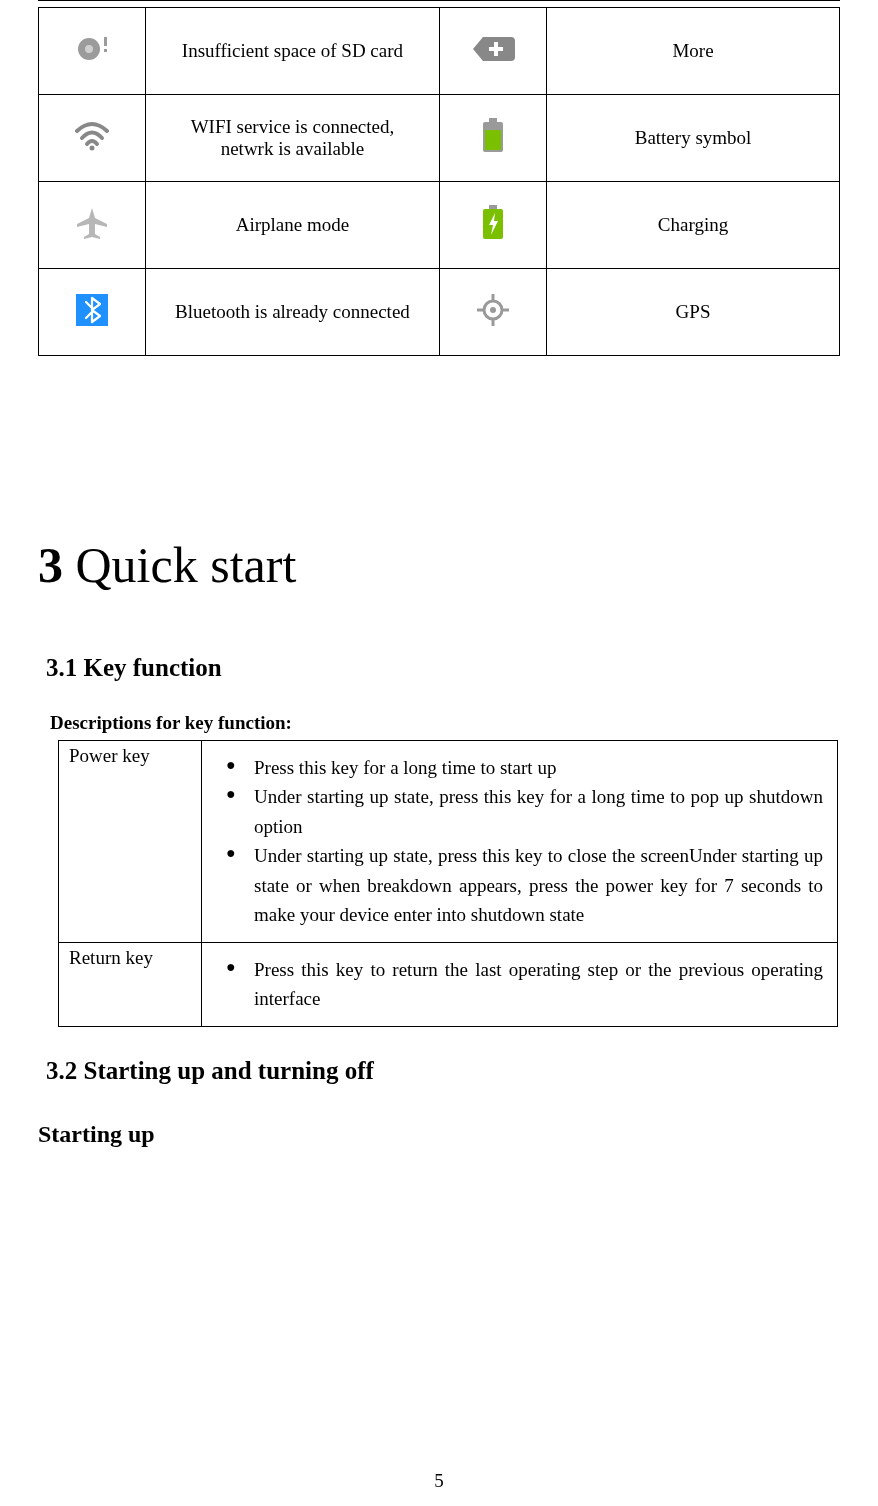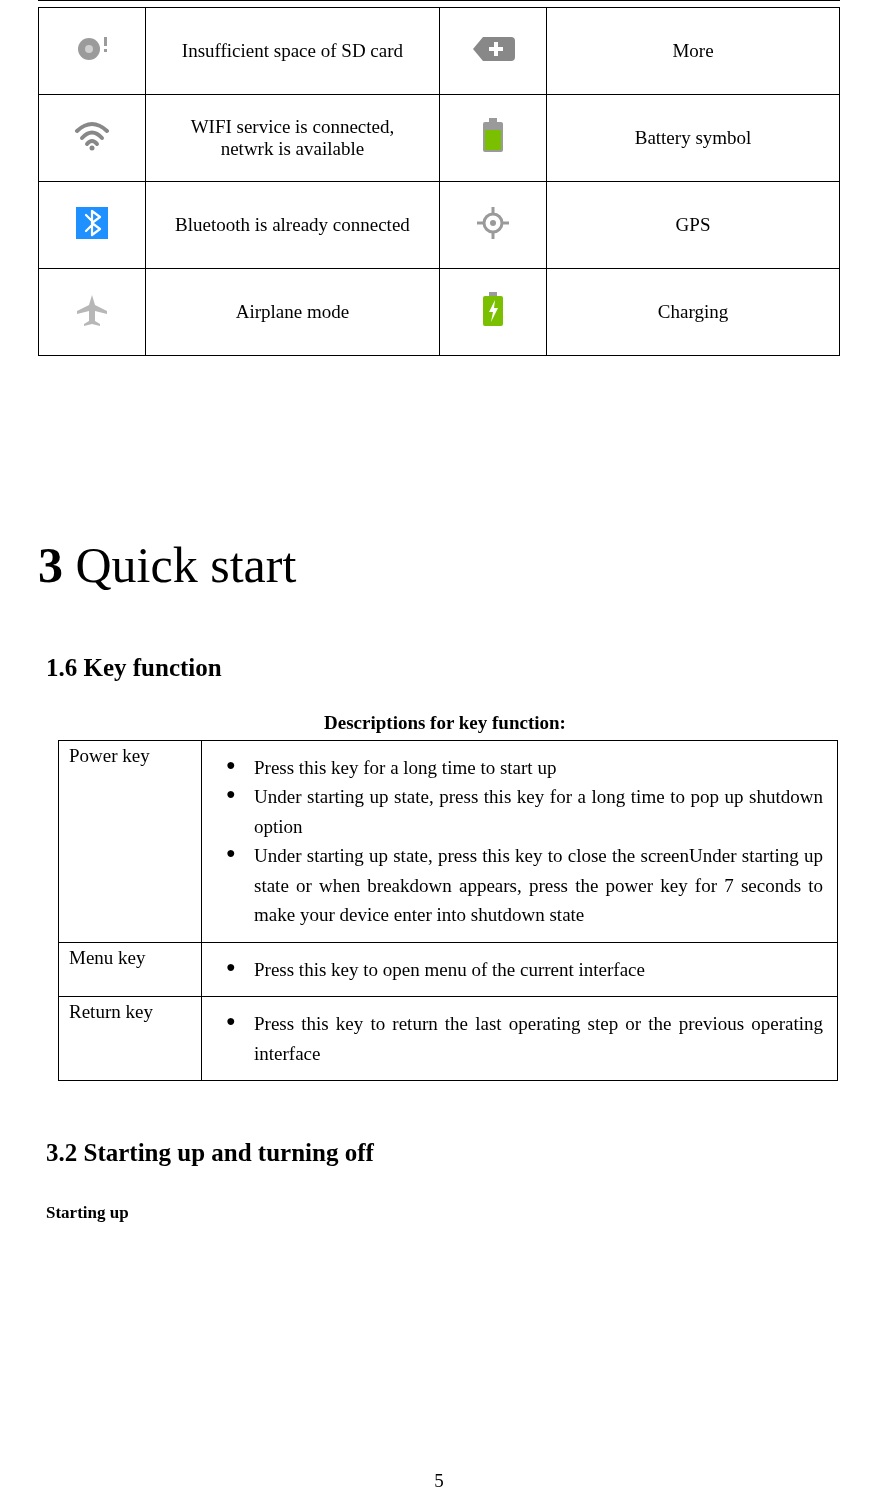--- a/index.html
+++ b/index.html
@@ -47,21 +47,20 @@
   h1.section .num { font-weight: bold; }
   h2.subsection {
     font-size: 25px;
     font-weight: bold;
     margin: 20px 0 30px 8px;
   }
   .descline {
     font-size: 19px;
     font-weight: bold;
     margin: 0 0 6px 12px;
-    text-align: center;
   }
   table.key-table {
     border-collapse: collapse;
     margin: 0 0 0 20px;
     width: calc(100% - 22px);
     font-size: 19px;
     border-radius: 23px;
   }
   table.key-table td {
     border: 1px solid #000;
@@ -81,23 +80,23 @@
     line-height: 1.55;
   }
   ul.bullets li::before {
     content: "\25CF";
     position: absolute;
     left: 6px;
     top: 0;
     font-size: 16px;
   }
   .subhead {
-    font-size: 17px;
+    font-size: 24px;
     font-weight: bold;
-    margin: 36px 0 10px 8px;
+    margin: 36px 0 10px 0;
   }
   p.body {
     font-size: 19px;
     margin: 0 0 0 8px;
     text-align: justify;
     line-height: 1.6;
   }
   .page-number {
     position: absolute;
     bottom: 8px;
@@ -156,20 +155,40 @@
       <td class="icon-cell2">
         <span class="icon-box">
           <svg width="26" height="36" viewBox="0 0 26 36">
             <rect x="9" y="0" width="8" height="4" fill="#9a9a9a"></rect>
             <rect x="3" y="4" width="20" height="30" rx="2" fill="#9a9a9a"></rect>
             <rect x="5" y="12" width="16" height="20" fill="#7ac000"></rect>
           </svg>
         </span>
       </td>
       <td class="desc-cell2">Battery symbol</td>
+    </tr>
+    <tr>
+      <td class="icon-cell">
+        <span class="icon-box">
+          <svg width="34" height="34" viewBox="0 0 34 34">
+            <path d="M17 2 L20 12 L32 18 L32 21 L20 18 L20 28 L25 31 L25 33 L17 31 L9 33 L9 31 L14 28 L14 18 L2 21 L2 18 L14 12 Z" fill="#b7b7b7"></path>
+          </svg>
+        </span>
+      </td>
+      <td class="desc-cell">Airplane mode</td>
+      <td class="icon-cell2">
+        <span class="icon-box">
+          <svg width="26" height="36" viewBox="0 0 26 36">
+            <rect x="9" y="0" width="8" height="4" fill="#9a9a9a"></rect>
+            <rect x="3" y="4" width="20" height="30" rx="2" fill="#7ac000"></rect>
+            <path d="M15 8 L9 20 L13 20 L11 30 L18 16 L14 16 Z" fill="#fff"></path>
+          </svg>
+        </span>
+      </td>
+      <td class="desc-cell2">Charging</td>
     </tr>
     <tr>
       <td class="icon-cell">
         <span class="icon-box">
           <svg width="32" height="32" viewBox="0 0 32 32">
             <rect x="0" y="0" width="32" height="32" fill="#1e90ff"></rect>
             <path d="M16 4 L24 10 L16 16 L24 22 L16 28 L16 18 L10 24 M16 14 L10 8 M16 4 L16 28" stroke="#fff" stroke-width="2.2" fill="none" stroke-linejoin="round" stroke-linecap="round"></path>
           </svg>
         </span>
       </td>
@@ -181,81 +200,53 @@
             <circle cx="18" cy="18" r="3" fill="#9a9a9a"></circle>
             <line x1="18" y1="2" x2="18" y2="8" stroke="#9a9a9a" stroke-width="3"></line>
             <line x1="18" y1="28" x2="18" y2="34" stroke="#9a9a9a" stroke-width="3"></line>
             <line x1="2" y1="18" x2="8" y2="18" stroke="#9a9a9a" stroke-width="3"></line>
             <line x1="28" y1="18" x2="34" y2="18" stroke="#9a9a9a" stroke-width="3"></line>
           </svg>
         </span>
       </td>
       <td class="desc-cell2">GPS</td>
     </tr>
-    <tr>
-      <td class="icon-cell">
-        <span class="icon-box">
-          <svg width="34" height="34" viewBox="0 0 34 34">
-            <path d="M17 2 L20 12 L32 18 L32 21 L20 18 L20 28 L25 31 L25 33 L17 31 L9 33 L9 31 L14 28 L14 18 L2 21 L2 18 L14 12 Z" fill="#b7b7b7"></path>
-          </svg>
-        </span>
-      </td>
-      <td class="desc-cell">Airplane mode</td>
-      <td class="icon-cell2">
-        <span class="icon-box">
-          <svg width="26" height="36" viewBox="0 0 26 36">
-            <rect x="9" y="0" width="8" height="4" fill="#9a9a9a"></rect>
-            <rect x="3" y="4" width="20" height="30" rx="2" fill="#7ac000"></rect>
-            <path d="M15 8 L9 20 L13 20 L11 30 L18 16 L14 16 Z" fill="#fff"></path>
-          </svg>
-        </span>
-      </td>
-      <td class="desc-cell2">Charging</td>
-    </tr>
   </tbody>
     </table>
 
   <h1 class="section">
     <span class="num">3</span><span> Quick start</span>
   </h1>
 
-  <h2 class="subsection">1.6  Key function</h2>
+  <h2 class="subsection">3.1  Key function</h2>
 
   <div class="descline">Descriptions for key function:</div>
 
   <table class="key-table">
     <tbody>
         <tr>
       <td class="key-name">Power key</td>
       <td>
         <ul class="bullets">
           <li>Press this key for a long time to start up</li>
           <li>Under starting up state, press this key for a long time to pop up shutdown option</li>
           <li>Under starting up state, press this key to close the screenUnder starting up state or when breakdown appears, press the power key for 7 seconds to make your device enter into shutdown state</li>
         </ul>
       </td>
     </tr>
     <tr>
-      <td class="key-name">Menu key</td>
-      <td>
-        <ul class="bullets">
-          <li>Press this key to open menu of the current interface</li>
-        </ul>
-      </td>
-    </tr>
-    <tr>
       <td class="key-name">Return key</td>
       <td>
         <ul class="bullets">
           <li>Press this key to return the last operating step or the previous operating interface</li>
         </ul>
       </td>
     </tr>
   </tbody>
     </table>
 
-  <h2 class="subsection" style="margin-top:58px;">3.2  Starting up and turning off</h2>
+  <h2 class="subsection" style="margin-top:30px;">3.2  Starting up and turning off</h2>
 
   <div class="subhead">Starting up</div>
 
 
   <div class="page-number">5</div>
 </div>
 
 </body></html>

